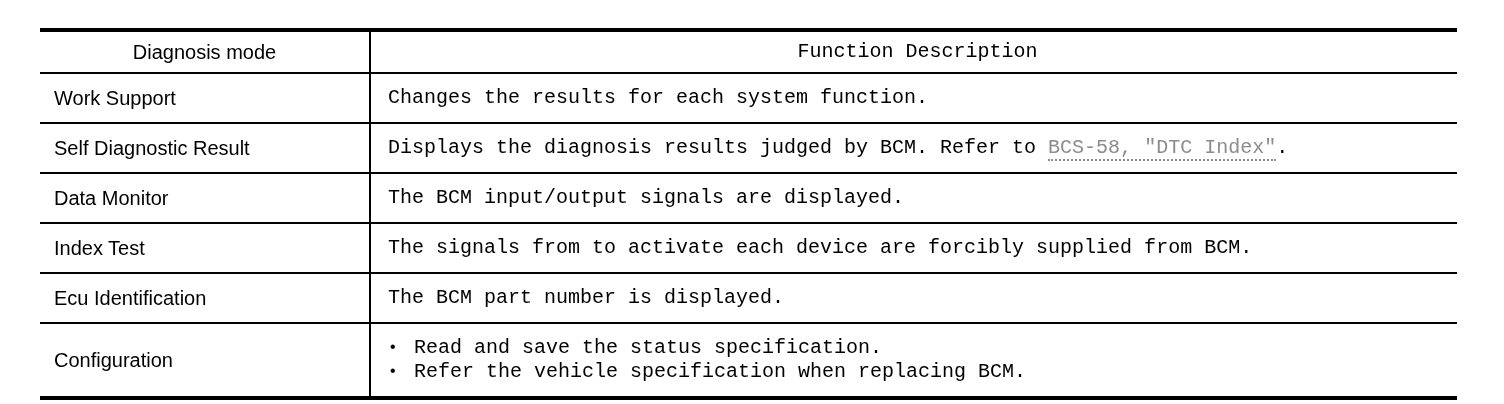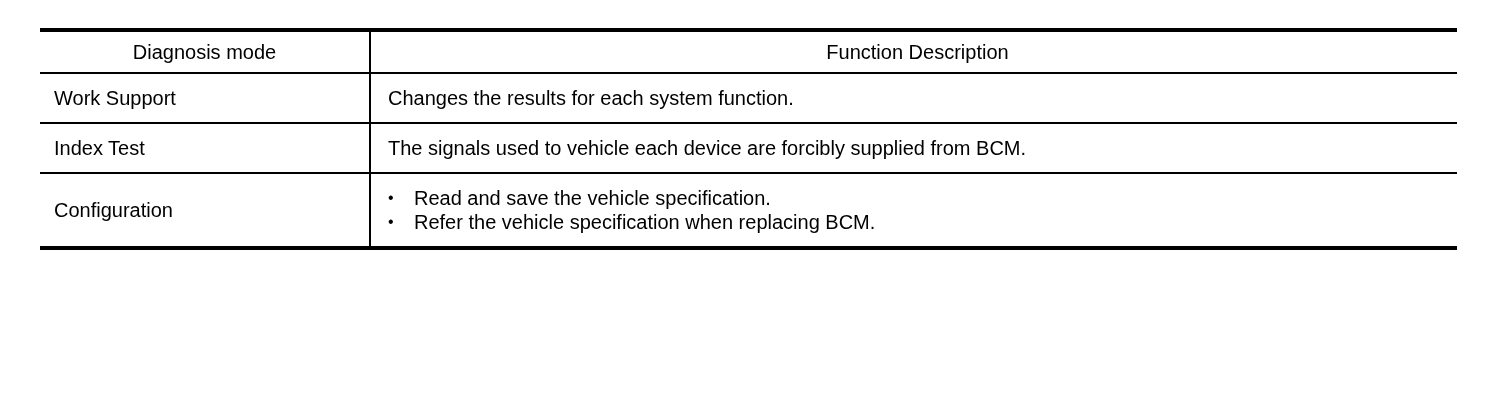--- a/index.html
+++ b/index.html
@@ -41,20 +41,21 @@
   }
   .diag-table td {
     padding: 12px 14px;
     height: 43px;
     text-align: left;
   }
   .diag-table td.desc,
   .diag-table th.desc {
     border-left: 2px solid #000000;
     padding-left: 17px;
+    font-family: Liberation Mono, monospace;
   }
   .ref-link {
     color: #8c8c8c;
     text-decoration: none;
     border-bottom: 2px dotted #8c8c8c;
     cursor: pointer;
   }
   .bullet-row {
     display: flex;
     align-items: flex-start;
@@ -79,29 +80,41 @@
       <th>Diagnosis mode</th>
       <th class="desc">Function Description</th>
     </tr>
   </thead>
   <tbody>
     <tr>
       <td>Work Support</td>
       <td class="desc">Changes the results for each system function.</td>
     </tr>
     <tr>
+      <td>Self Diagnostic Result</td>
+      <td class="desc"><span>Displays the diagnosis results judged by BCM. Refer to </span><a class="ref-link">BCS-58, "DTC Index"</a><span>.</span></td>
+    </tr>
+    <tr>
+      <td>Data Monitor</td>
+      <td class="desc">The BCM input/output signals are displayed.</td>
+    </tr>
+    <tr>
       <td>Index Test</td>
-      <td class="desc">The signals used to vehicle each device are forcibly supplied from BCM.</td>
+      <td class="desc">The signals from to activate each device are forcibly supplied from BCM.</td>
+    </tr>
+    <tr>
+      <td>Ecu Identification</td>
+      <td class="desc">The BCM part number is displayed.</td>
     </tr>
     <tr>
       <td>Configuration</td>
       <td class="desc">
         <div class="bullet-row">
           <span class="bullet-glyph">•</span>
-          <span>Read and save the vehicle specification.</span>
+          <span>Read and save the status specification.</span>
         </div>
         <div class="bullet-row">
           <span class="bullet-glyph">•</span>
           <span>Refer the vehicle specification when replacing BCM.</span>
         </div>
       </td>
     </tr>
   </tbody>
 </table>
 

